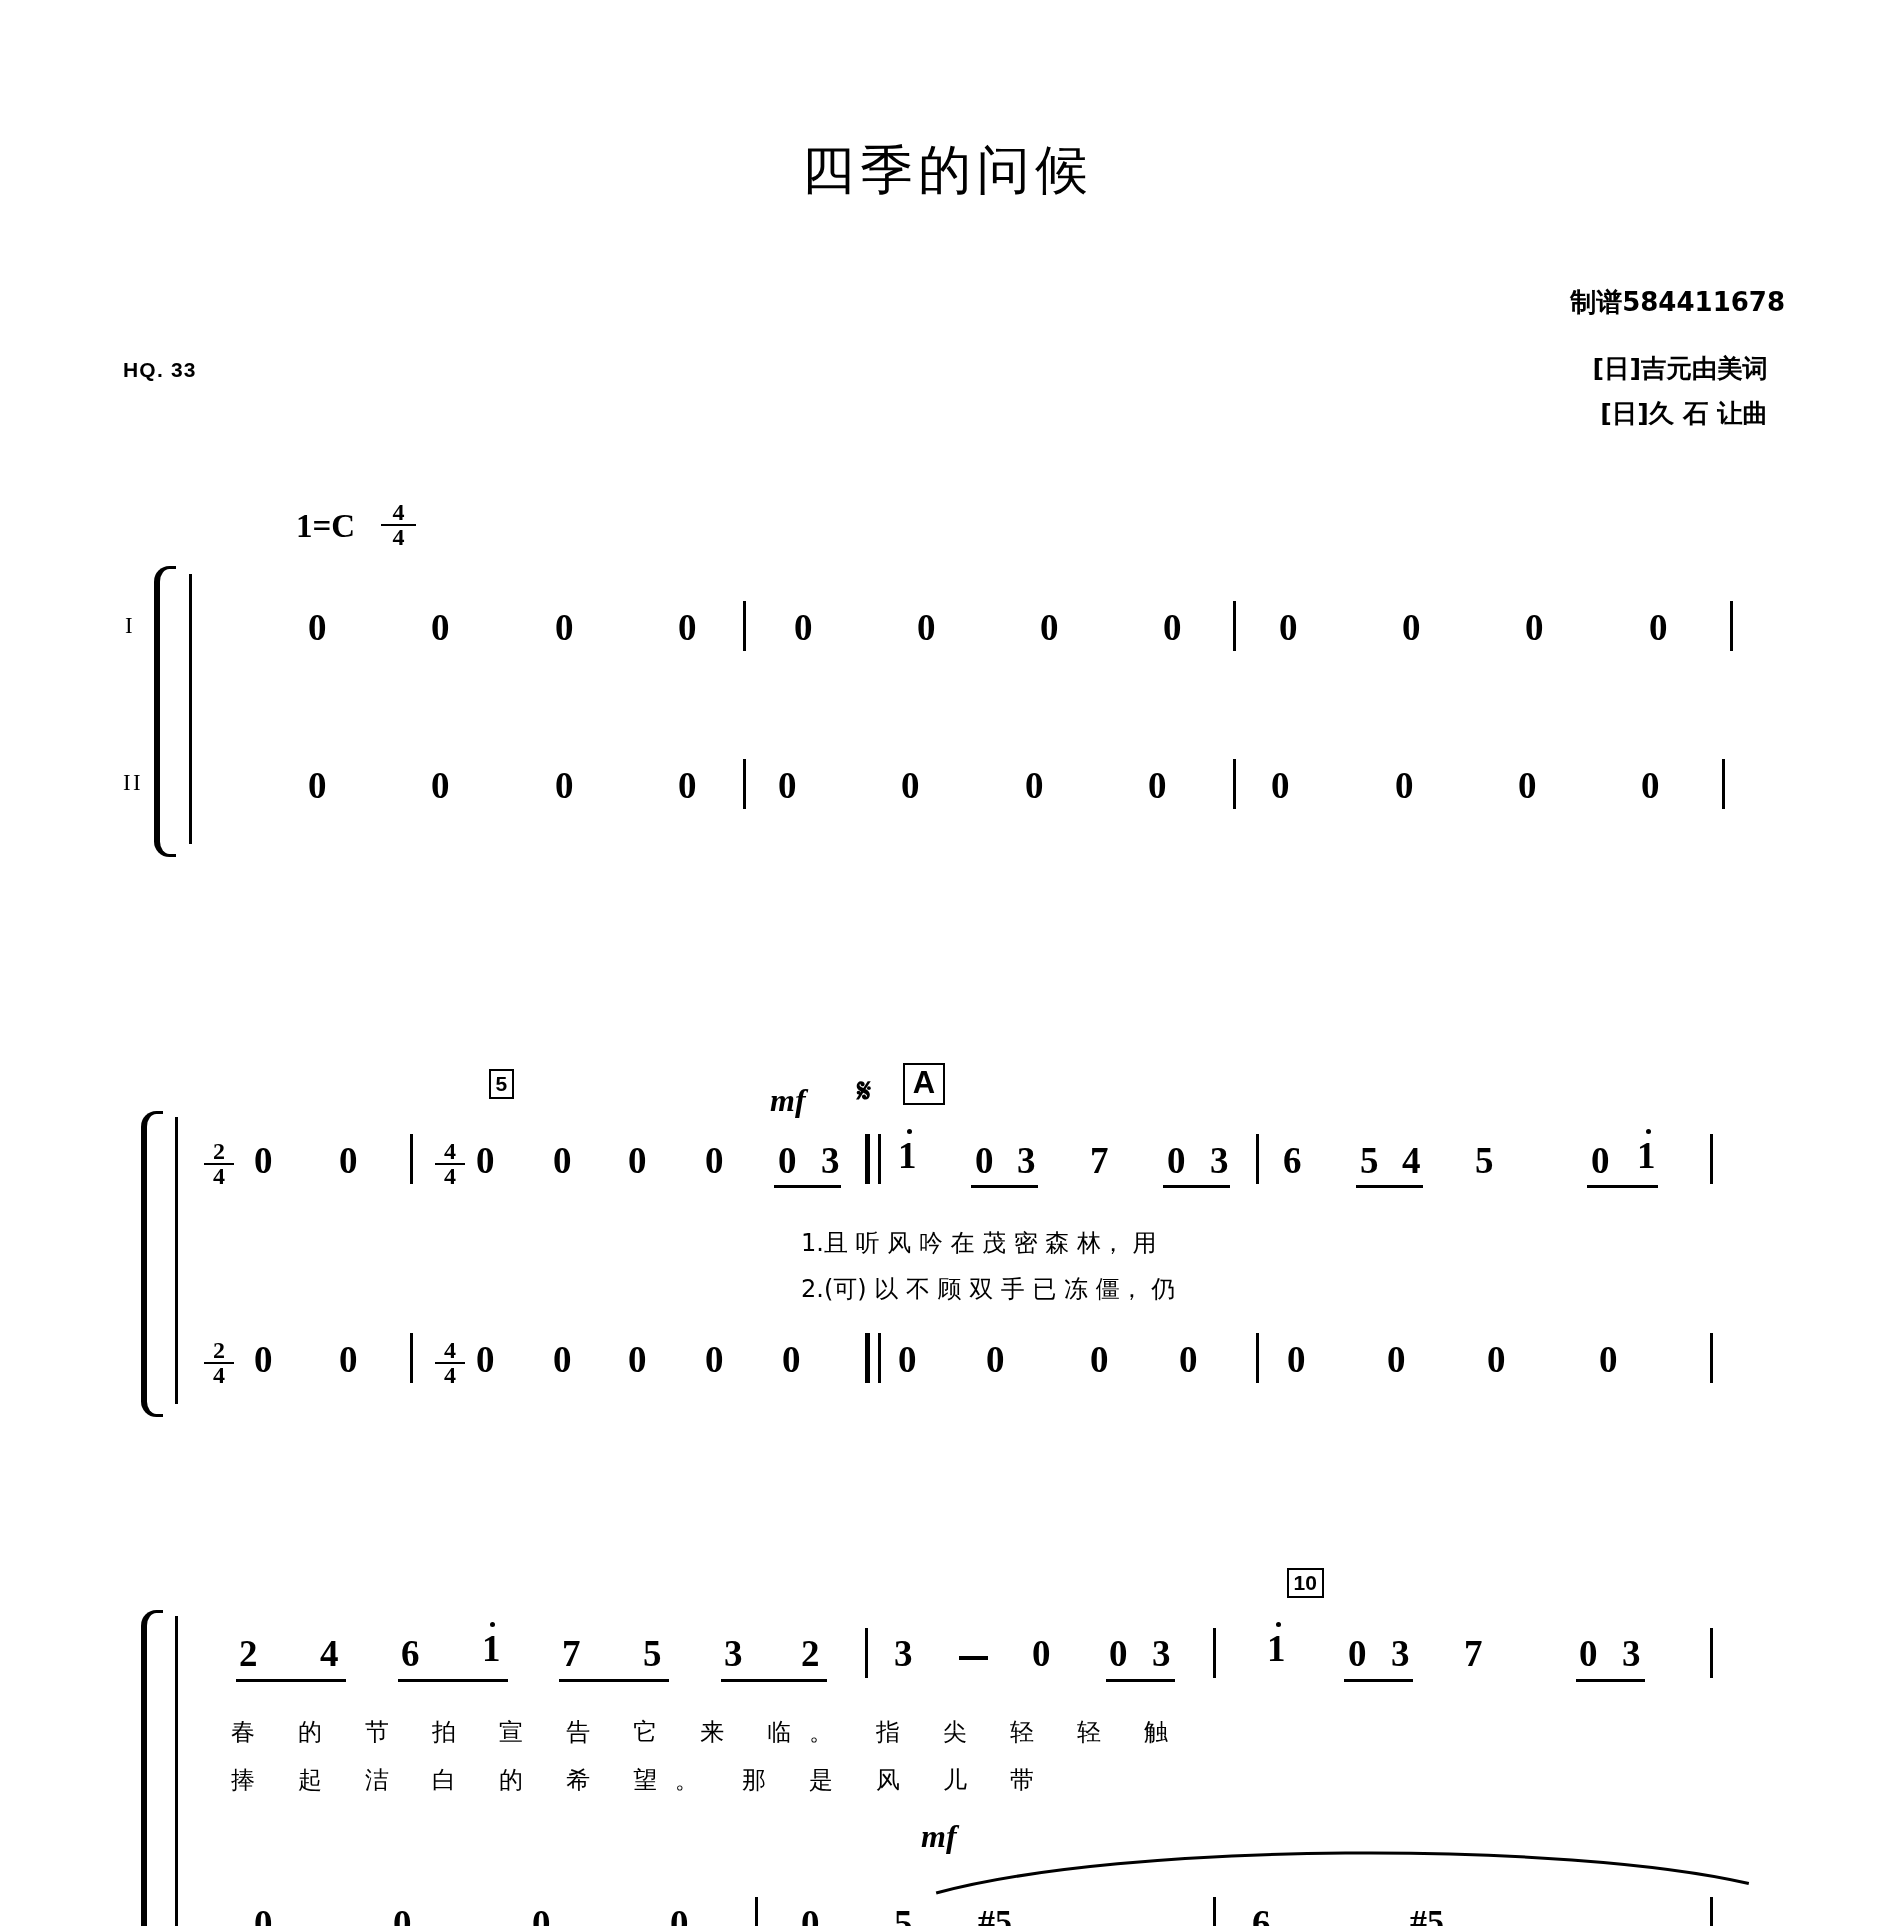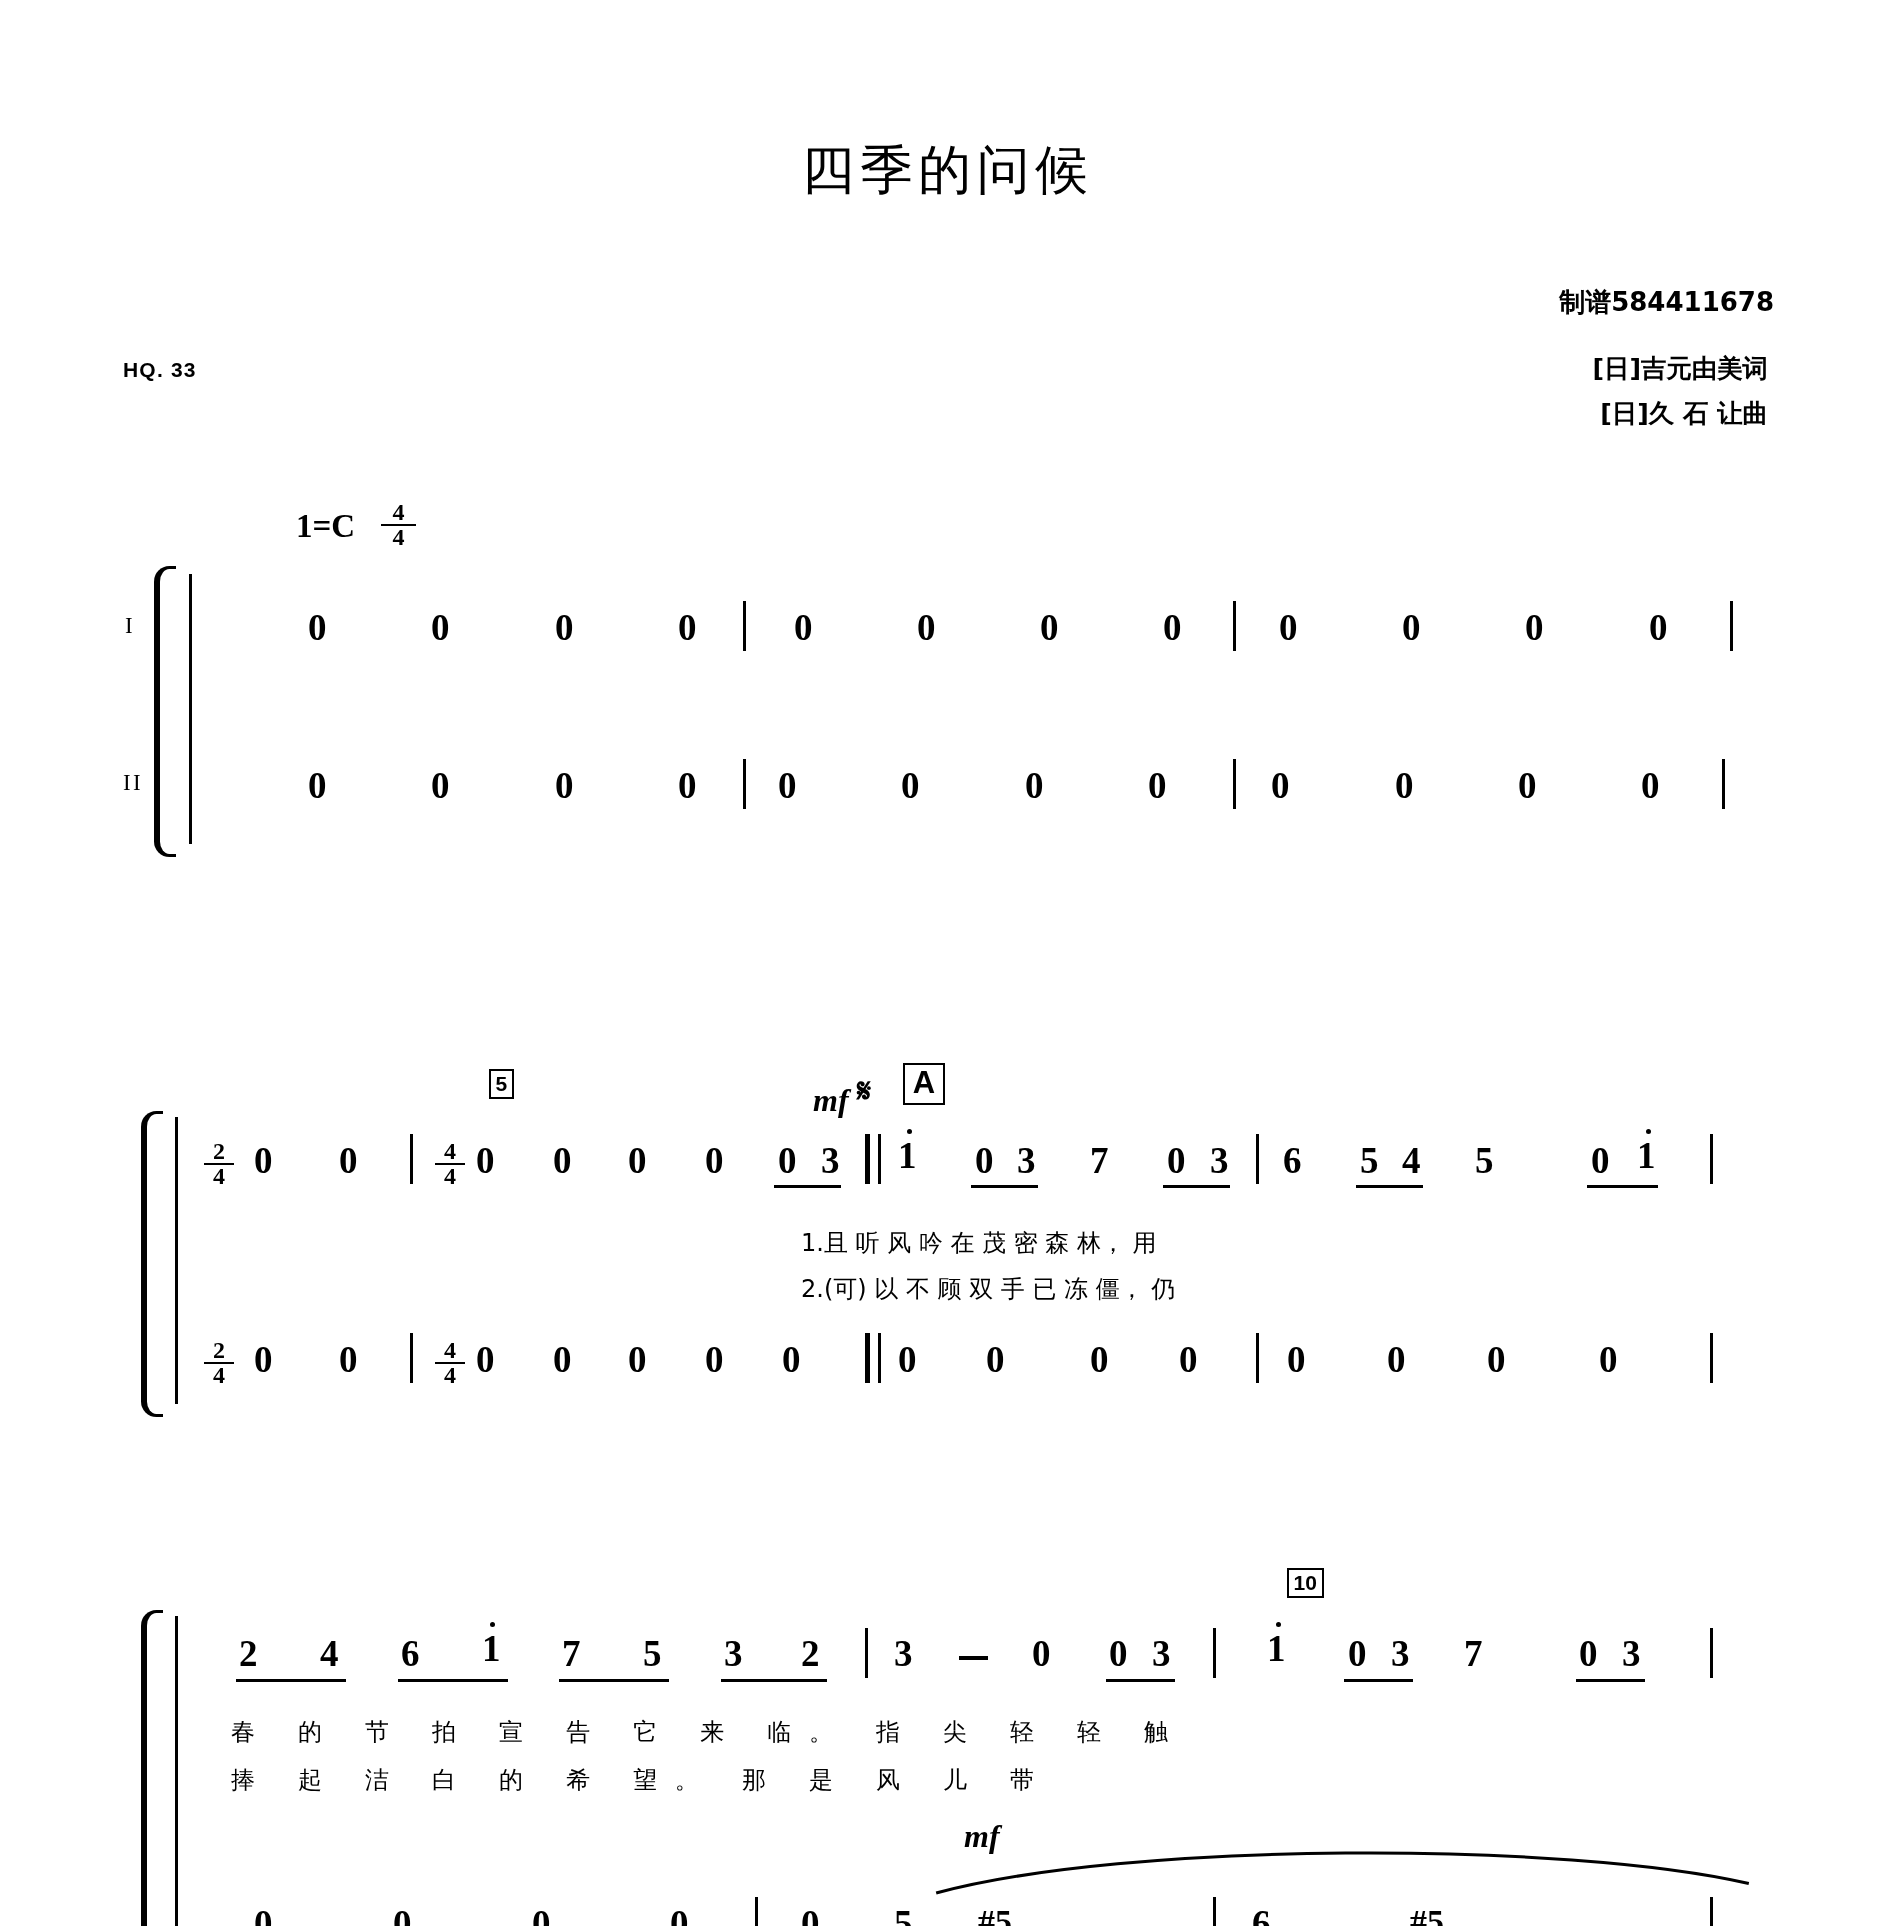--- a/index.html
+++ b/index.html
@@ -29,21 +29,21 @@
     top: 135px;
     width: 1895px;
     text-align: center;
     font-size: 53px;
     font-family: "DejaVu Sans", sans-serif;
     font-weight: 500;
     letter-spacing: 5.4px;
   }
   .credit-maker {
     position: absolute;
-    right: 121px;
+    right: 110px;
     top: 285px;
     font-size: 26px;
     font-family: "DejaVu Sans", sans-serif;
     font-weight: 600;
     white-space: nowrap;
   }
   .credit-lyricist {
     position: absolute;
     right: 127px;
     top: 352px;
@@ -131,21 +131,20 @@
     padding: 2.3px 7.7px 4.6px 7.7px;
     line-height: 1;
     background: #fff;
   }
   .dyn {
     position: absolute;
     font-family: "Liberation Serif", serif;
     font-style: italic;
     font-weight: 700;
     font-size: 32px;
-    margin-left: 43px;
   }
   .voice-label {
     position: absolute;
     font-family: "Liberation Serif", serif;
     font-size: 23px;
     font-weight: 400;
     letter-spacing: 2.3px;
   }
   .keysig {
     position: absolute;

